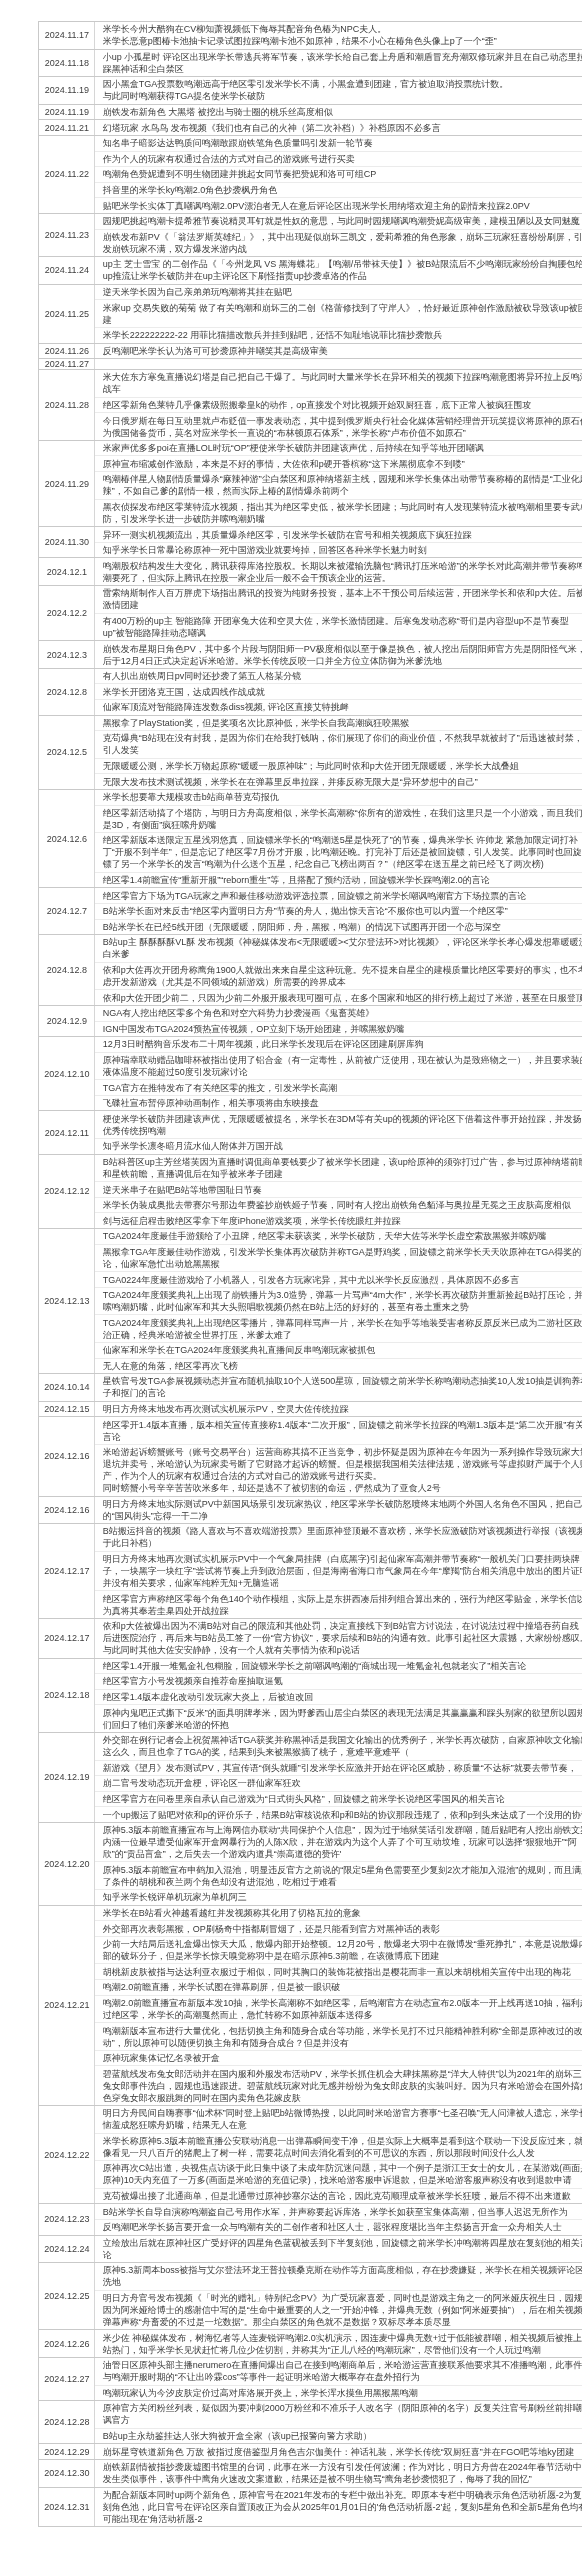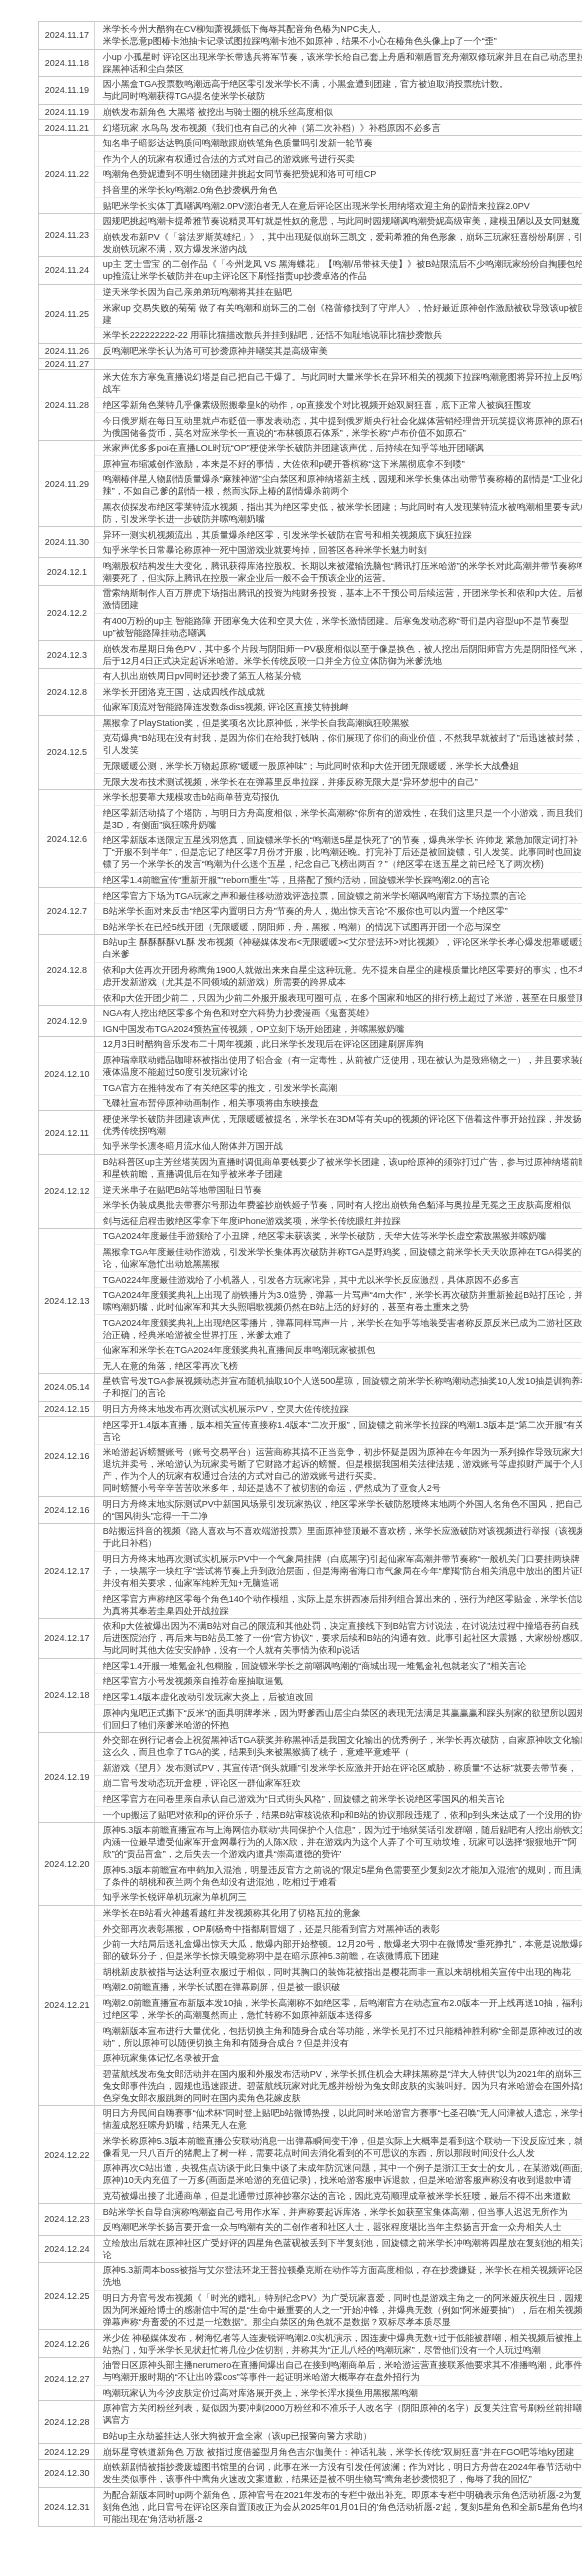--- a/index.html
+++ b/index.html
@@ -259,21 +259,21 @@
           <div class="event-cell"><span>TGA2024年度最佳手游颁给了小丑牌，绝区零未获该奖，米学长破防，天华大佐等米学长虚空索敌黑猴并嗦奶嘴</span></div>
           <div class="event-cell"><span>黑猴拿TGA年度最佳动作游戏，引发米学长集体再次破防并称TGA是野鸡奖，回旋镖之前米学长天天吹原神在TGA得奖的言论，仙家军急忙出动尬黑黑猴</span></div>
           <div class="event-cell"><span>TGA0224年度最佳游戏给了小机器人，引发各方玩家诧异，其中尤以米学长反应激烈，具体原因不必多言</span></div>
           <div class="event-cell"><span>TGA2024年度颁奖典礼上出现了崩铁播片为3.0造势，弹幕一片骂声“4m大作”，米学长再次破防并重新捡起B站打压论，并嗦鸣潮奶嘴，此时仙家军和其大头照唱歌视频仍然在B站上活的好好的，甚至有卷土重来之势</span></div>
           <div class="event-cell"><span>TGA2024年度颁奖典礼上出现绝区零播片，弹幕同样骂声一片，米学长在知乎等地装受害者称反原反米已成为二游社区政治正确，经典米哈游被全世界打压，米爹太难了</span></div>
           <div class="event-cell"><span>仙家军和米学长在TGA2024年度颁奖典礼直播间反串鸣潮玩家被抓包</span></div>
           <div class="event-cell"><span>无人在意的角落，绝区零再次飞榜</span></div>
         </div>
       </div>
       <div class="group">
-        <div class="date-cell">2024.05.14</div>
+        <div class="date-cell">2024.10.14</div>
         <div class="events">
           <div class="event-cell"><span>星铁官号发TGA参展视频动态并宣布随机抽取10个人送500星琼，回旋镖之前米学长称鸣潮动态抽奖10人发10抽是训狗养孝子和抠门的言论</span></div>
         </div>
       </div>
       <div class="group">
         <div class="date-cell">2024.12.15</div>
         <div class="events">
           <div class="event-cell"><span>明日方舟终末地发布再次测试实机展示PV，空灵大佐传统拉踩</span></div>
         </div>
       </div>

